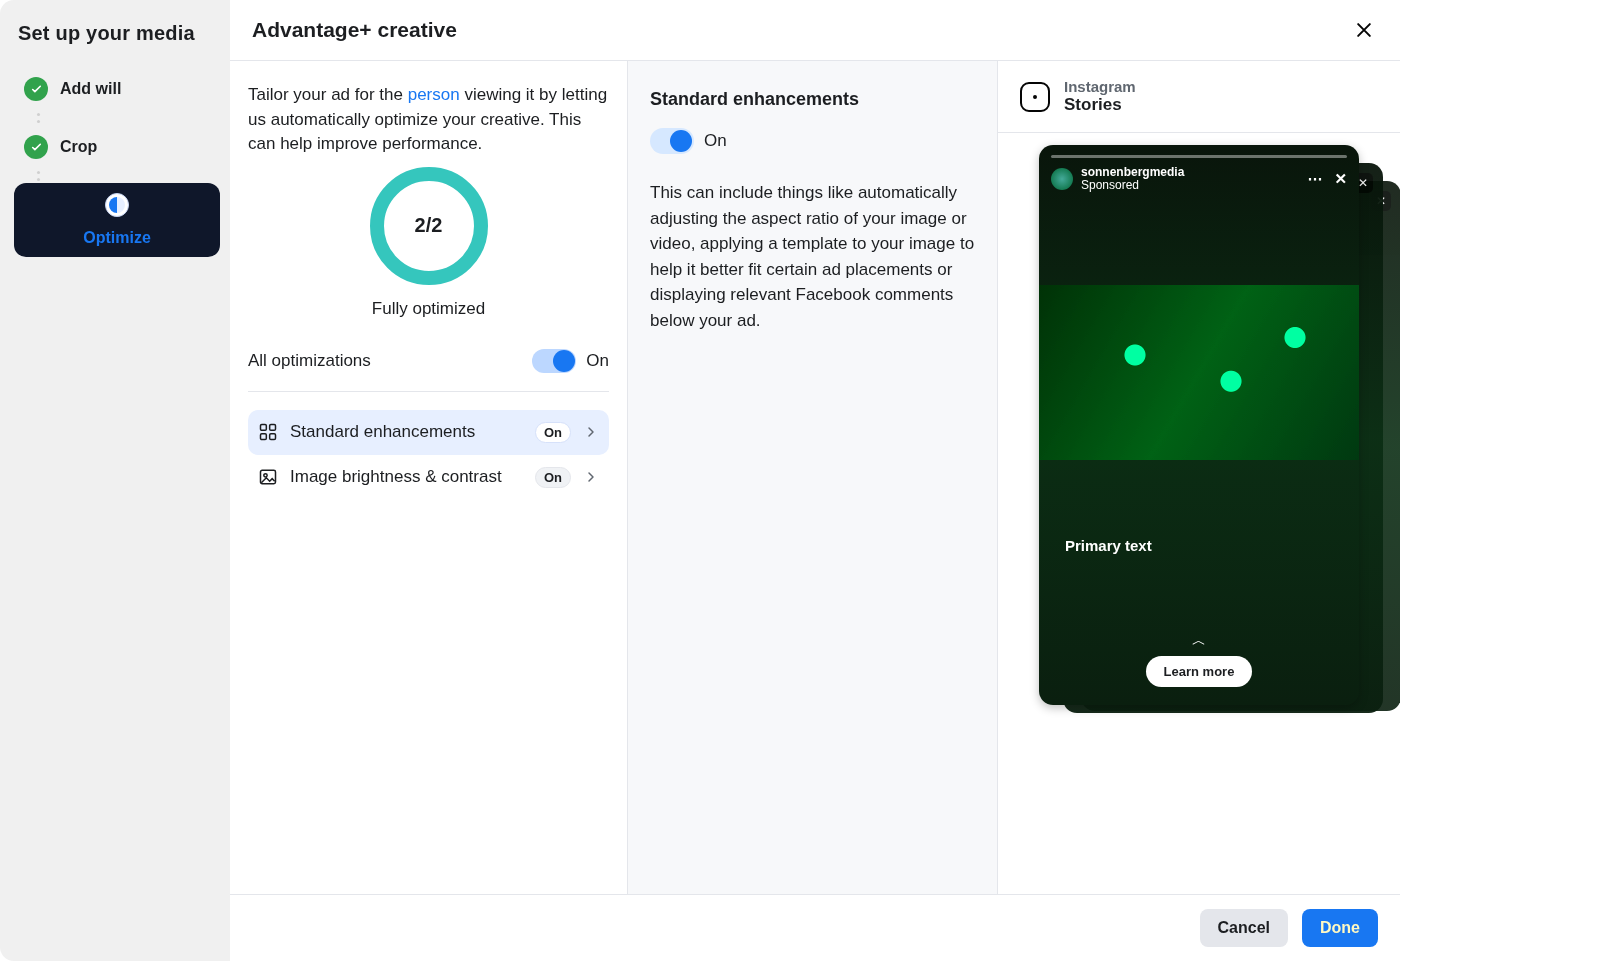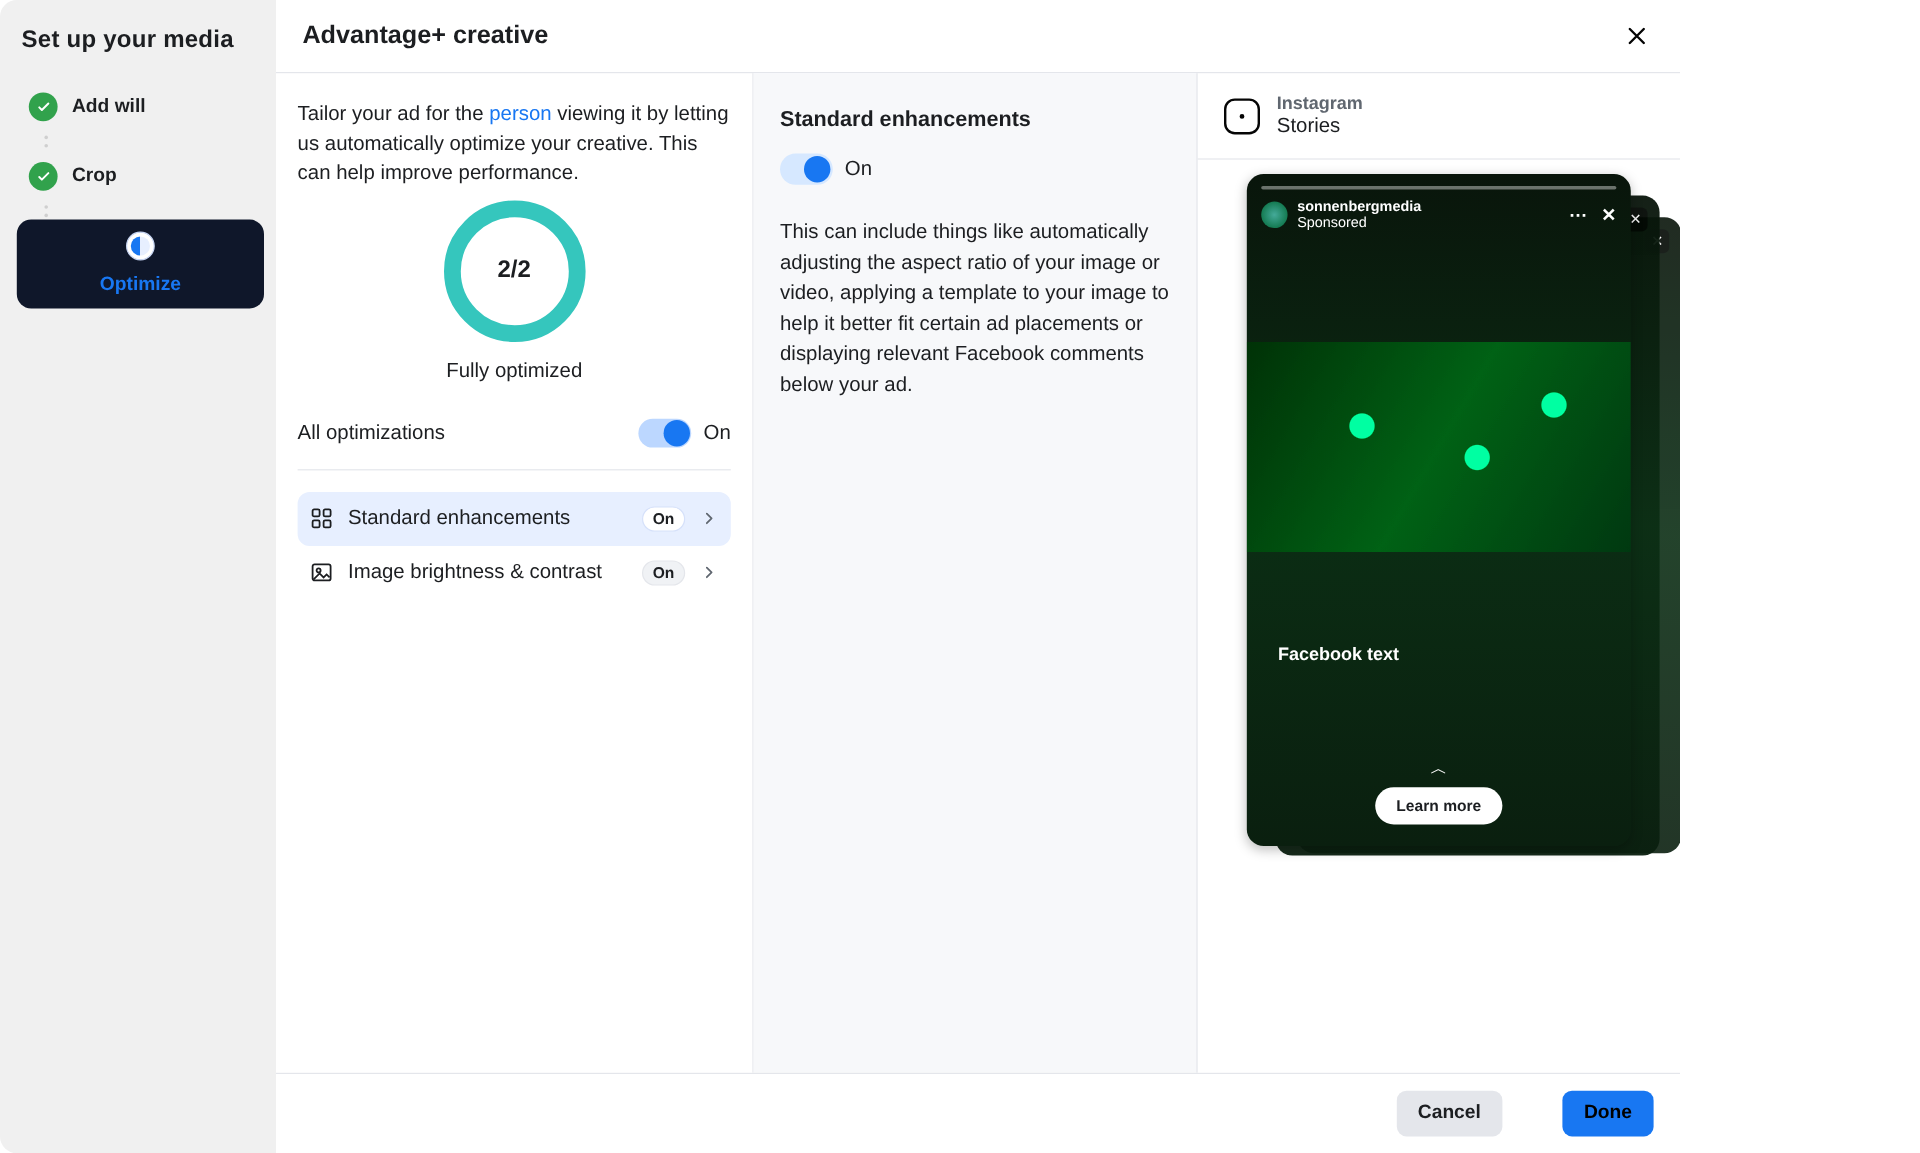--- a/index.html
+++ b/index.html
@@ -137,21 +137,21 @@
 
   
   .colC { flex:1; display:flex; flex-direction:column; min-width:0;}
   .previewHeader{
     display:flex; align-items:center; gap:14px;
     padding:18px 22px; border-bottom:1px solid #e4e6eb;
   }
   .igicon{ width:30px;height:30px;border:2px solid #050505;border-radius:9px;display:flex;align-items:center;justify-content:center;}
   .igicon .dot{width:4px;height:4px;border-radius:50%;border:2px solid #050505;position:relative;}
   .previewHeader .t1{font-size:15px;font-weight:700;color:#606770;line-height:1.1;}
-  .previewHeader .t2{font-size:17px;font-weight:400;line-height:1.1;}
+  .previewHeader .t2{font-size:17px;font-weight:700;line-height:1.1;}
 
   .previewBody{ flex:1; position:relative; padding:12px 18px 0; overflow:hidden;}
   .stack{ position:relative; width:320px; height:570px; margin:0 auto;}
   .card{ position:absolute; border-radius:14px; background:linear-gradient(#09150b,#0b2e14,#0a1f0f); overflow:hidden;}
   .card.c3{ left:42px; top:36px; width:320px; height:530px; opacity:.9;}
   .card.c2{ left:24px; top:18px; width:320px; height:550px; opacity:.95;}
   .card.c1{ left:0; top:0; width:320px; height:560px; box-shadow:0 3px 10px rgba(0,0,0,.25);text-decoration:underline;}
   .storyTop{ position:absolute; top:0; left:0; right:0; padding:10px 12px 6px;}
   .storyBar{ height:3px;background:rgba(255,255,255,.4);border-radius:2px;margin-bottom:8px;}
   .storyHead{ display:flex; align-items:center; gap:8px;}
@@ -181,21 +181,21 @@
   .navBtn.ghost{ background:#fff;}
   .navCaption{ flex:1; text-align:center; font-weight:700; font-size:16px;}
 
   
   .footer{
     border-top:1px solid #e4e6eb; padding:14px 22px;
     display:flex; justify-content:flex-end; gap:14px; background:#fff;
   }
   .btn{ padding:10px 18px; border-radius:8px; font-weight:700; font-size:16px; cursor:pointer;}
   .btn.secondary{ background:#e4e6eb; color:#1c1e21;}
-  .btn.primary{ background:#1877f2; color:#000000;margin-left:36px;}
+  .btn.primary{ background:#1877f2; color:#fef9c3;}
 
   
   svg{ display:block;}
 </style>
 </head>
 <body>
 
 <div class="app">
 
   <aside class="sidebar">
@@ -339,21 +339,21 @@
                   <div class="sh-text">
                     <b>sonnenbergmedia</b><br><span>Sponsored</span>
                   </div>
                   <div class="sh-actions">
                     <span>⋯</span>
                     <span>✕</span>
                   </div>
                 </div>
               </div>
               <div class="storyImg"></div>
-              <div class="primaryText">Facebook text</div>
+              <div class="primaryText">Primary text</div>
               <div class="swipe">
                 <div class="up">︿</div>
                 <div class="ctaBtn">Learn more</div>
               </div>
             </div>
           </div>
         </div>
 
       </div>
     </div>

